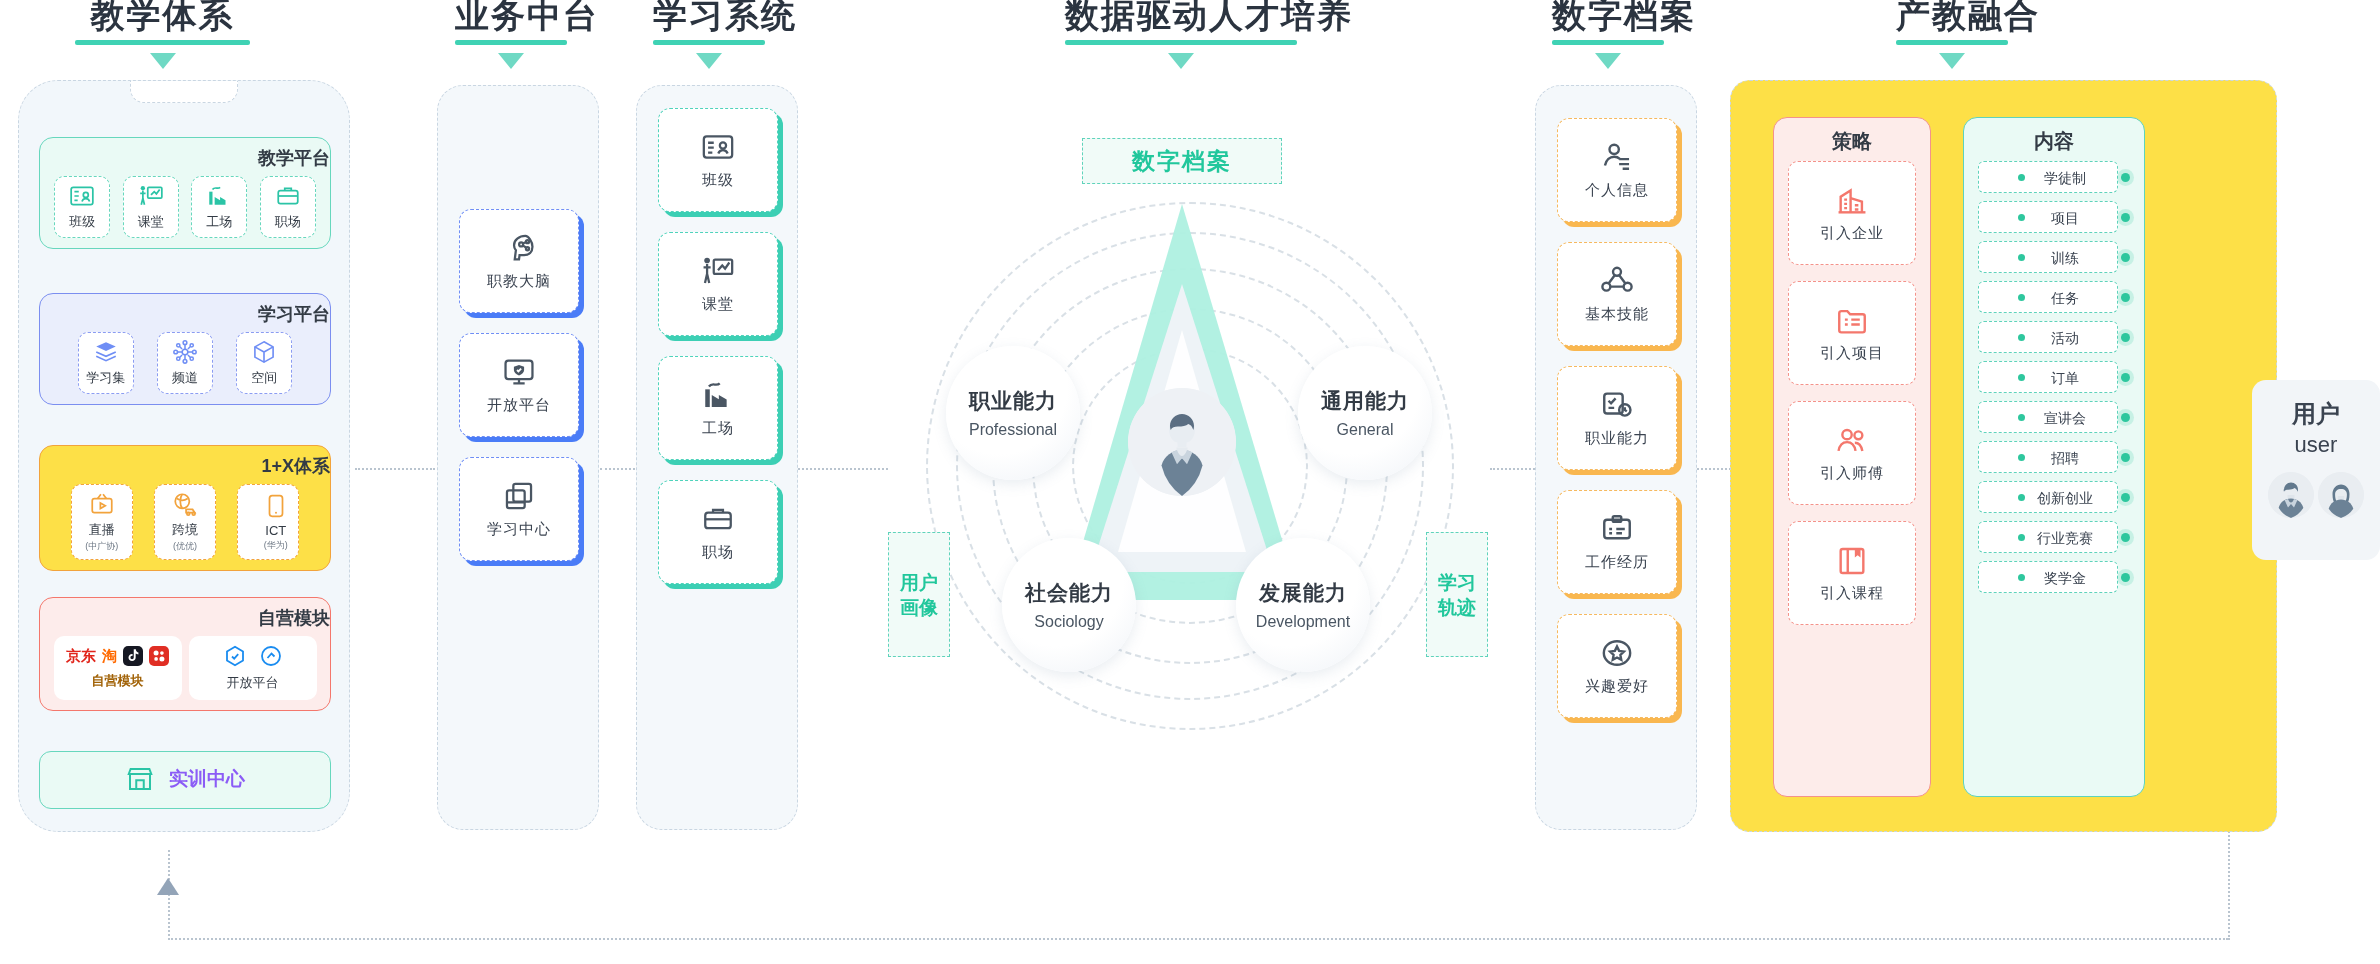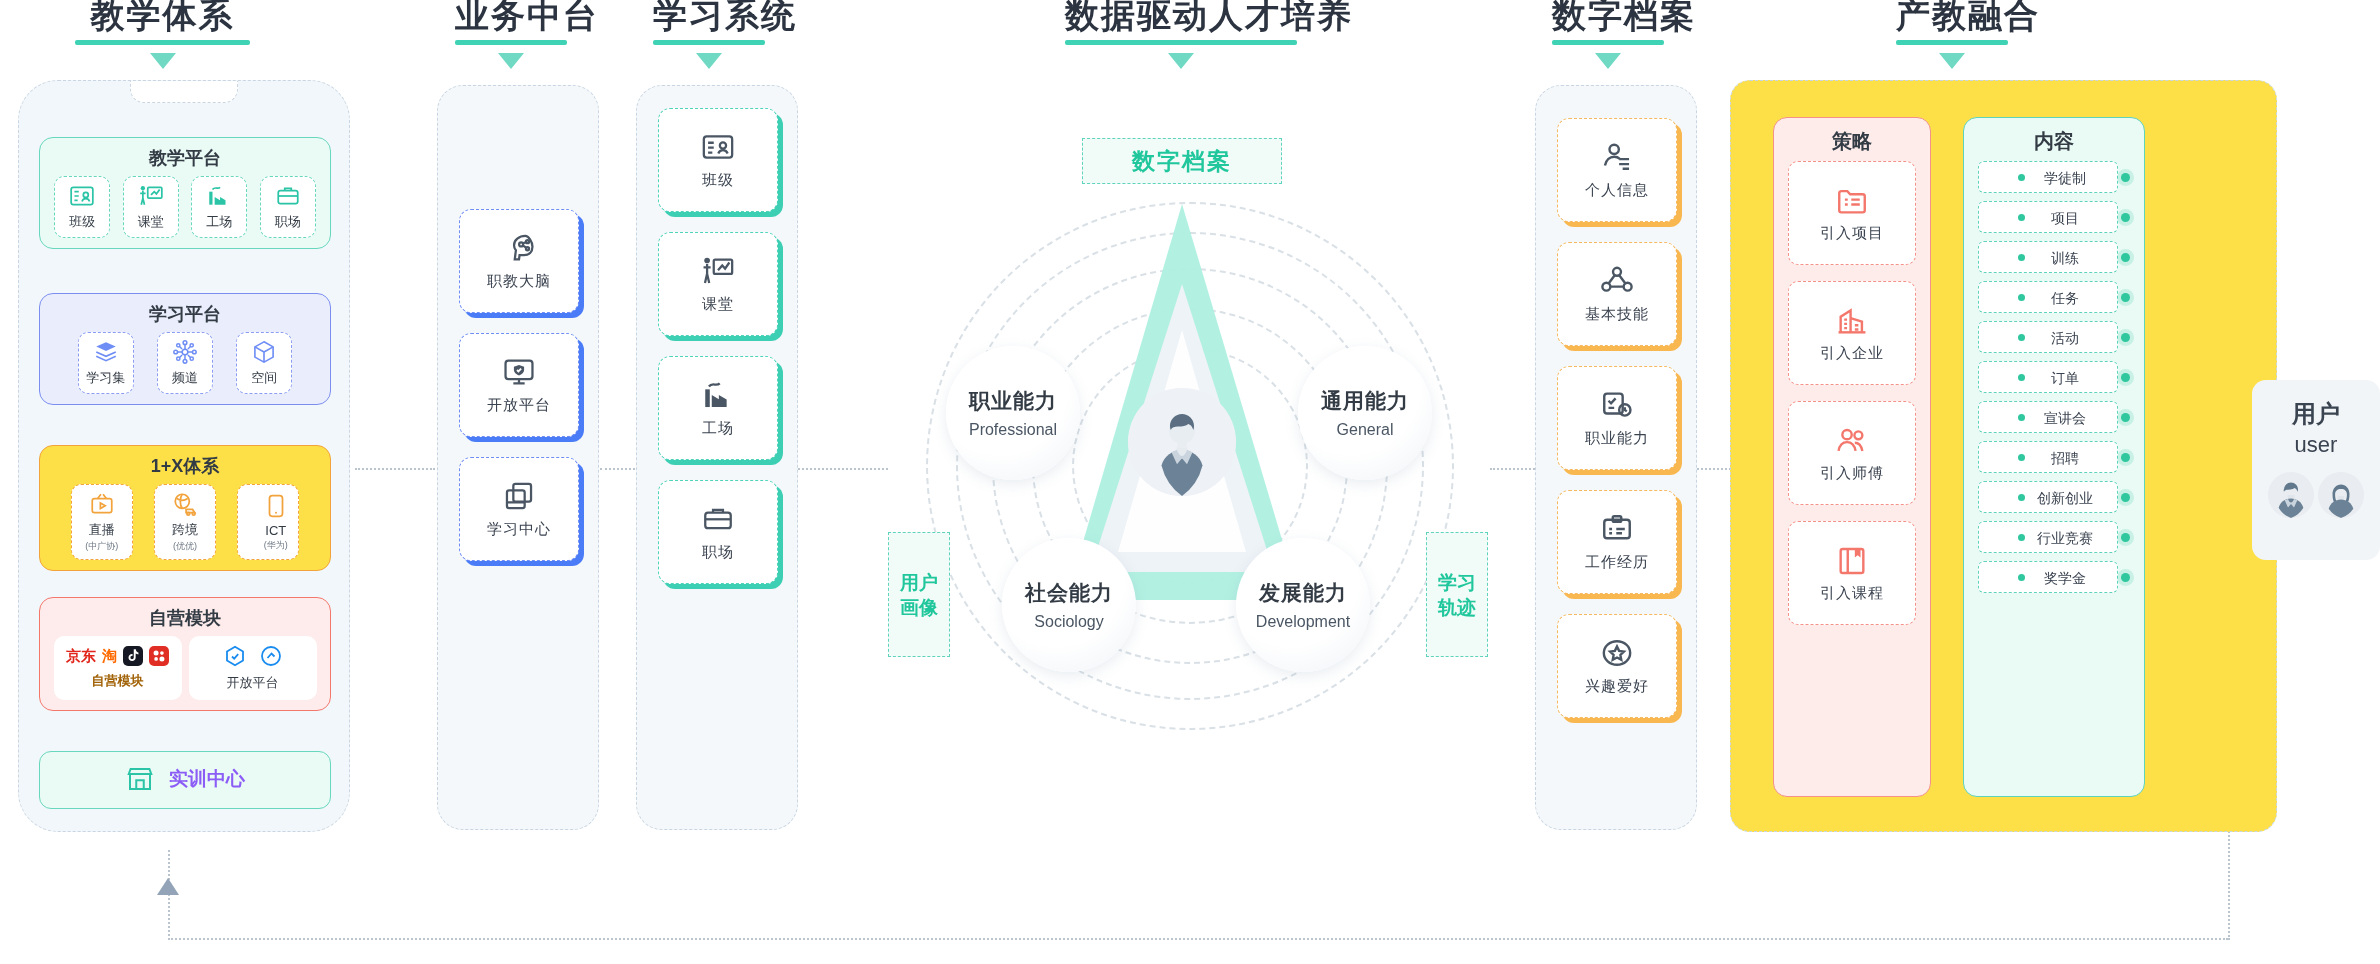--- a/index.html
+++ b/index.html
@@ -38,21 +38,21 @@
   .phone .notch {
     position: absolute; top: 0; left: 50%; transform: translateX(-50%);
     width: 108px; height: 22px; background: #ffffff;
     border-bottom-left-radius: 14px; border-bottom-right-radius: 14px;
     border: 1px dashed #c9d6e2; border-top: none;
   }
   .grp {
     position: absolute; left: 20px; width: 292px;
     border-radius: 14px; padding: 8px 0 10px;
   }
-  .grp-title { text-align: center; font-size: 18px; font-weight: 700; color: #333b45; padding-bottom: 6px;}
+  .grp-title { text-align: right; font-size: 18px; font-weight: 700; color: #333b45; padding-bottom: 6px;}
   .grp-row { display: flex; justify-content: space-around; padding: 0 8px; }
   .tile {
     width: 56px; min-height: 60px; border-radius: 10px; background: #fff;
     display: flex; flex-direction: column; align-items: center; justify-content: center;
     padding: 6px 2px;
   }
   .tile .lbl { font-size: 13px; color: #333b45; margin-top: 4px; white-space: nowrap;}
   .tile .sub { font-size: 9px; color: #6b7683; margin-top: 1px; white-space: nowrap;}
   .ico { width: 26px; height: 26px; display: block; }
 
@@ -552,34 +552,34 @@
     </div>
   </div>
 
   <div class="pj-outer">
 
     <div class="col-strategy">
       <div class="col-head">策略</div>
       <div class="s-card">
         <span class="ico">
           <svg viewBox="0 0 24 24" fill="none" stroke="#f4776c" stroke-width="1.7">
-            <path d="M3 6.5a1.5 1.5 0 0 1 1.5-1.5h4.2l2 2.2h8.8A1.5 1.5 0 0 1 21 8.7v9.8a1.5 1.5 0 0 1-1.5 1.5h-15A1.5 1.5 0 0 1 3 18.5z"></path>
-            <path d="M7 11h2M7 14.5h2M11.5 11h6M11.5 14.5h6"></path>
-          </svg></span>
-        <span class="lbl">引入项目</span>
-      </div>
-      <div class="s-card">
-        <span class="ico">
-          <svg viewBox="0 0 24 24" fill="none" stroke="#f4776c" stroke-width="1.7">
             <path d="M4 20V9l7-4.5V20"></path>
               <path d="M11 10l8 2.5V20"></path>
               <path d="M2.5 20h19"></path>
             <path d="M6.5 11h2M6.5 14h2M6.5 17h2M14 15h2.5M14 18h2.5"></path>
           </svg></span>
         <span class="lbl">引入企业</span>
+      </div>
+      <div class="s-card">
+        <span class="ico">
+          <svg viewBox="0 0 24 24" fill="none" stroke="#f4776c" stroke-width="1.7">
+            <path d="M3 6.5a1.5 1.5 0 0 1 1.5-1.5h4.2l2 2.2h8.8A1.5 1.5 0 0 1 21 8.7v9.8a1.5 1.5 0 0 1-1.5 1.5h-15A1.5 1.5 0 0 1 3 18.5z"></path>
+            <path d="M7 11h2M7 14.5h2M11.5 11h6M11.5 14.5h6"></path>
+          </svg></span>
+        <span class="lbl">引入项目</span>
       </div>
       <div class="s-card">
         <span class="ico">
           <svg viewBox="0 0 24 24" fill="none" stroke="#f4776c" stroke-width="1.7">
             <circle cx="8.5" cy="7.5" r="3.3"></circle>
               <circle cx="16.5" cy="8" r="2.8"></circle>
             <path d="M2.5 19c.7-4 3-6.2 6-6.2s5.3 2.2 6 6.2"></path>
             <path d="M14 13.2c2.6 0 4.6 2.1 5.3 5.8"></path>
           </svg></span>
         <span class="lbl">引入师傅</span>

